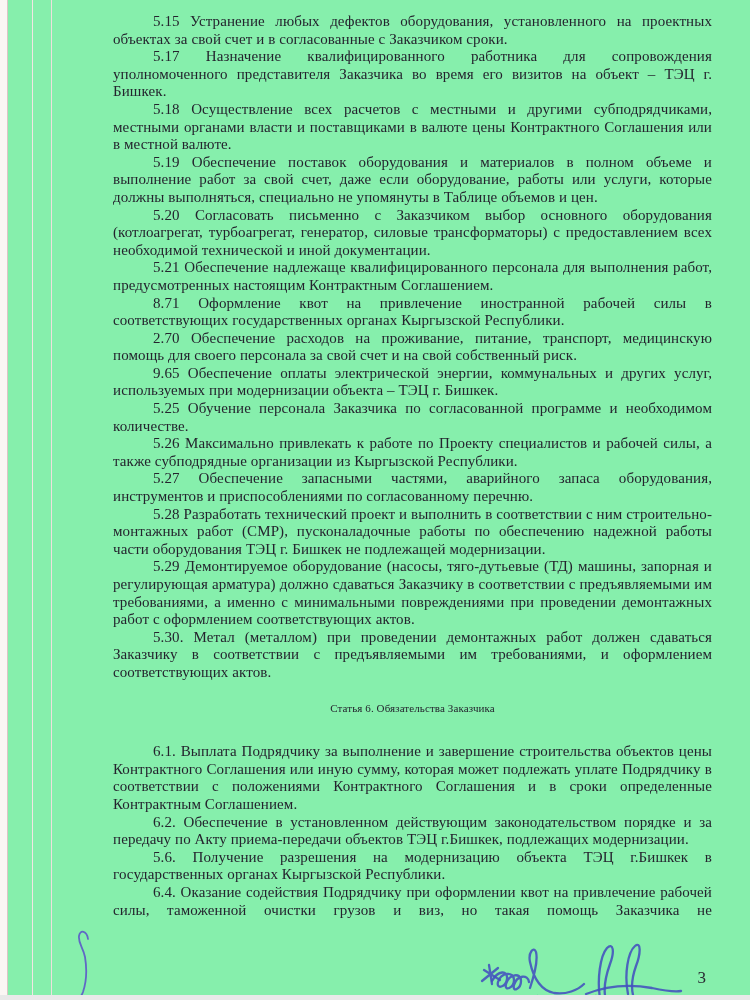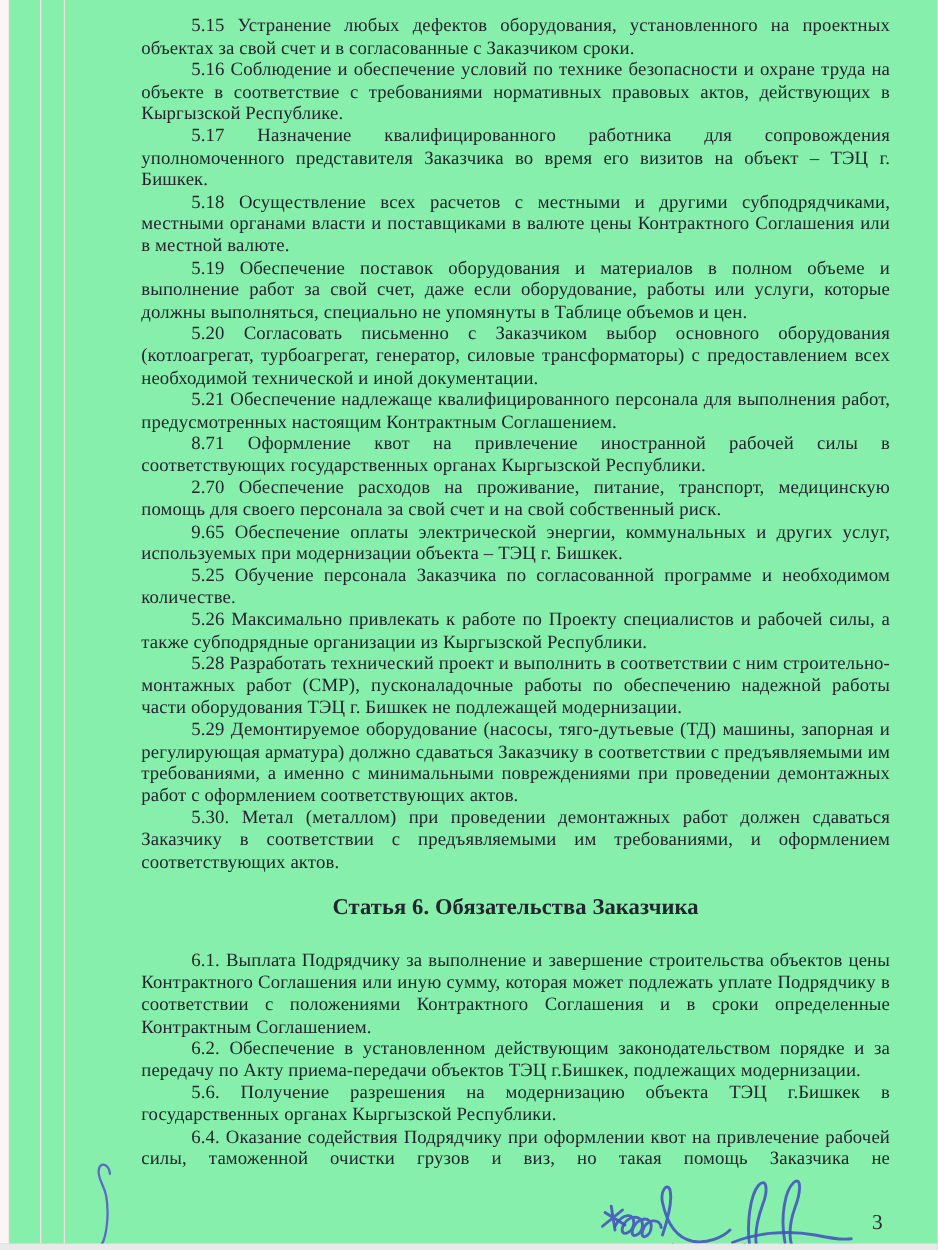--- a/index.html
+++ b/index.html
@@ -27,22 +27,22 @@
     width: 599px;
     font-size: 15px;
     line-height: 17.6px;
     text-align: justify;
     letter-spacing: 0.1px;
   }
   p.clause { margin: 0; text-indent: 40px; }
   p.clause.continues { text-align-last: justify; }
   h2.section-heading {
     margin: 18px 0 26px 0;
-    font-size: 18px;
-    font-weight: bold;
+    font-size: 11px;
+    font-weight: normal;
     text-align: center;
     text-indent: 0;
   }
   .page-number {
     position: absolute;
     right: 44px;
     bottom: 7px;
     font-size: 17px;
     color: #2a2a33;
   }
@@ -55,31 +55,31 @@
 <body>
 
 <div class="sheet">
 
   <div class="edge-strip"></div>
   <div class="fold-line-a"></div>
   <div class="fold-line-b"></div>
 
   <div class="content">
     <p class="clause">5.15  Устранение любых дефектов оборудования, установленного на проектных объектах за свой счет и в согласованные с Заказчиком сроки.</p>
-    <p class="clause">5.16  Соблюдение и обеспечение условий по технике безопасности и охране труда на объекте в соответствие с требованиями нормативных правовых актов, действующих в Кыргызской Республике.</p>
     <p class="clause">5.17  Назначение квалифицированного работника для сопровождения уполномоченного представителя Заказчика во время его визитов на объект – ТЭЦ г. Бишкек.</p>
     <p class="clause">5.18  Осуществление всех расчетов с местными и другими субподрядчиками, местными органами власти и поставщиками в валюте цены Контрактного Соглашения или в местной валюте.</p>
     <p class="clause">5.19  Обеспечение поставок оборудования и материалов в полном объеме и выполнение работ за свой счет, даже если оборудование, работы или услуги, которые должны выполняться, специально не упомянуты в Таблице объемов и цен.</p>
     <p class="clause">5.20  Согласовать письменно с Заказчиком выбор основного оборудования (котлоагрегат, турбоагрегат, генератор, силовые трансформаторы) с предоставлением всех необходимой технической и иной документации.</p>
     <p class="clause">5.21  Обеспечение надлежаще квалифицированного персонала для выполнения работ, предусмотренных настоящим Контрактным Соглашением.</p>
     <p class="clause">8.71  Оформление квот на привлечение иностранной рабочей силы в соответствующих государственных органах Кыргызской Республики.</p>
     <p class="clause">2.70  Обеспечение расходов на проживание, питание, транспорт, медицинскую помощь для своего персонала за свой счет и на свой собственный риск.</p>
     <p class="clause">9.65  Обеспечение оплаты электрической энергии, коммунальных и других услуг, используемых при модернизации объекта – ТЭЦ г. Бишкек.</p>
     <p class="clause">5.25  Обучение персонала Заказчика по согласованной программе и необходимом количестве.</p>
     <p class="clause">5.26  Максимально привлекать к работе по Проекту специалистов и рабочей силы, а также субподрядные организации из Кыргызской Республики.</p>
+    <p class="clause">5.27  Обеспечение запасными частями, аварийного запаса оборудования, инструментов и приспособлениями по согласованному перечню.</p>
     <p class="clause">5.28  Разработать технический проект и выполнить в соответствии с ним строительно-монтажных работ (СМР), пусконаладочные работы по обеспечению надежной работы части оборудования ТЭЦ г. Бишкек не подлежащей модернизации.</p>
     <p class="clause">5.29  Демонтируемое оборудование (насосы, тяго-дутьевые (ТД) машины, запорная и регулирующая арматура) должно сдаваться Заказчику в соответствии с предъявляемыми им требованиями, а именно с минимальными повреждениями при проведении демонтажных работ с оформлением соответствующих актов.</p>
     <p class="clause">5.30.  Метал (металлом) при проведении демонтажных работ должен сдаваться Заказчику в соответствии с предъявляемыми им требованиями, и оформлением соответствующих актов.</p>
 
     <h2 class="section-heading">Статья 6. Обязательства Заказчика</h2>
 
     <p class="clause">6.1.  Выплата Подрядчику за выполнение и завершение строительства объектов цены Контрактного Соглашения или иную сумму, которая может подлежать уплате Подрядчику в соответствии с положениями Контрактного Соглашения и в сроки определенные Контрактным Соглашением.</p>
     <p class="clause">6.2.  Обеспечение в установленном действующим законодательством порядке и за передачу по Акту приема-передачи объектов ТЭЦ г.Бишкек, подлежащих модернизации.</p>
     <p class="clause">5.6.  Получение разрешения на модернизацию объекта ТЭЦ г.Бишкек в государственных органах Кыргызской Республики.</p>
     <p class="clause continues">6.4.  Оказание содействия Подрядчику при оформлении квот на привлечение рабочей силы, таможенной очистки грузов и виз, но такая помощь Заказчика не</p>

